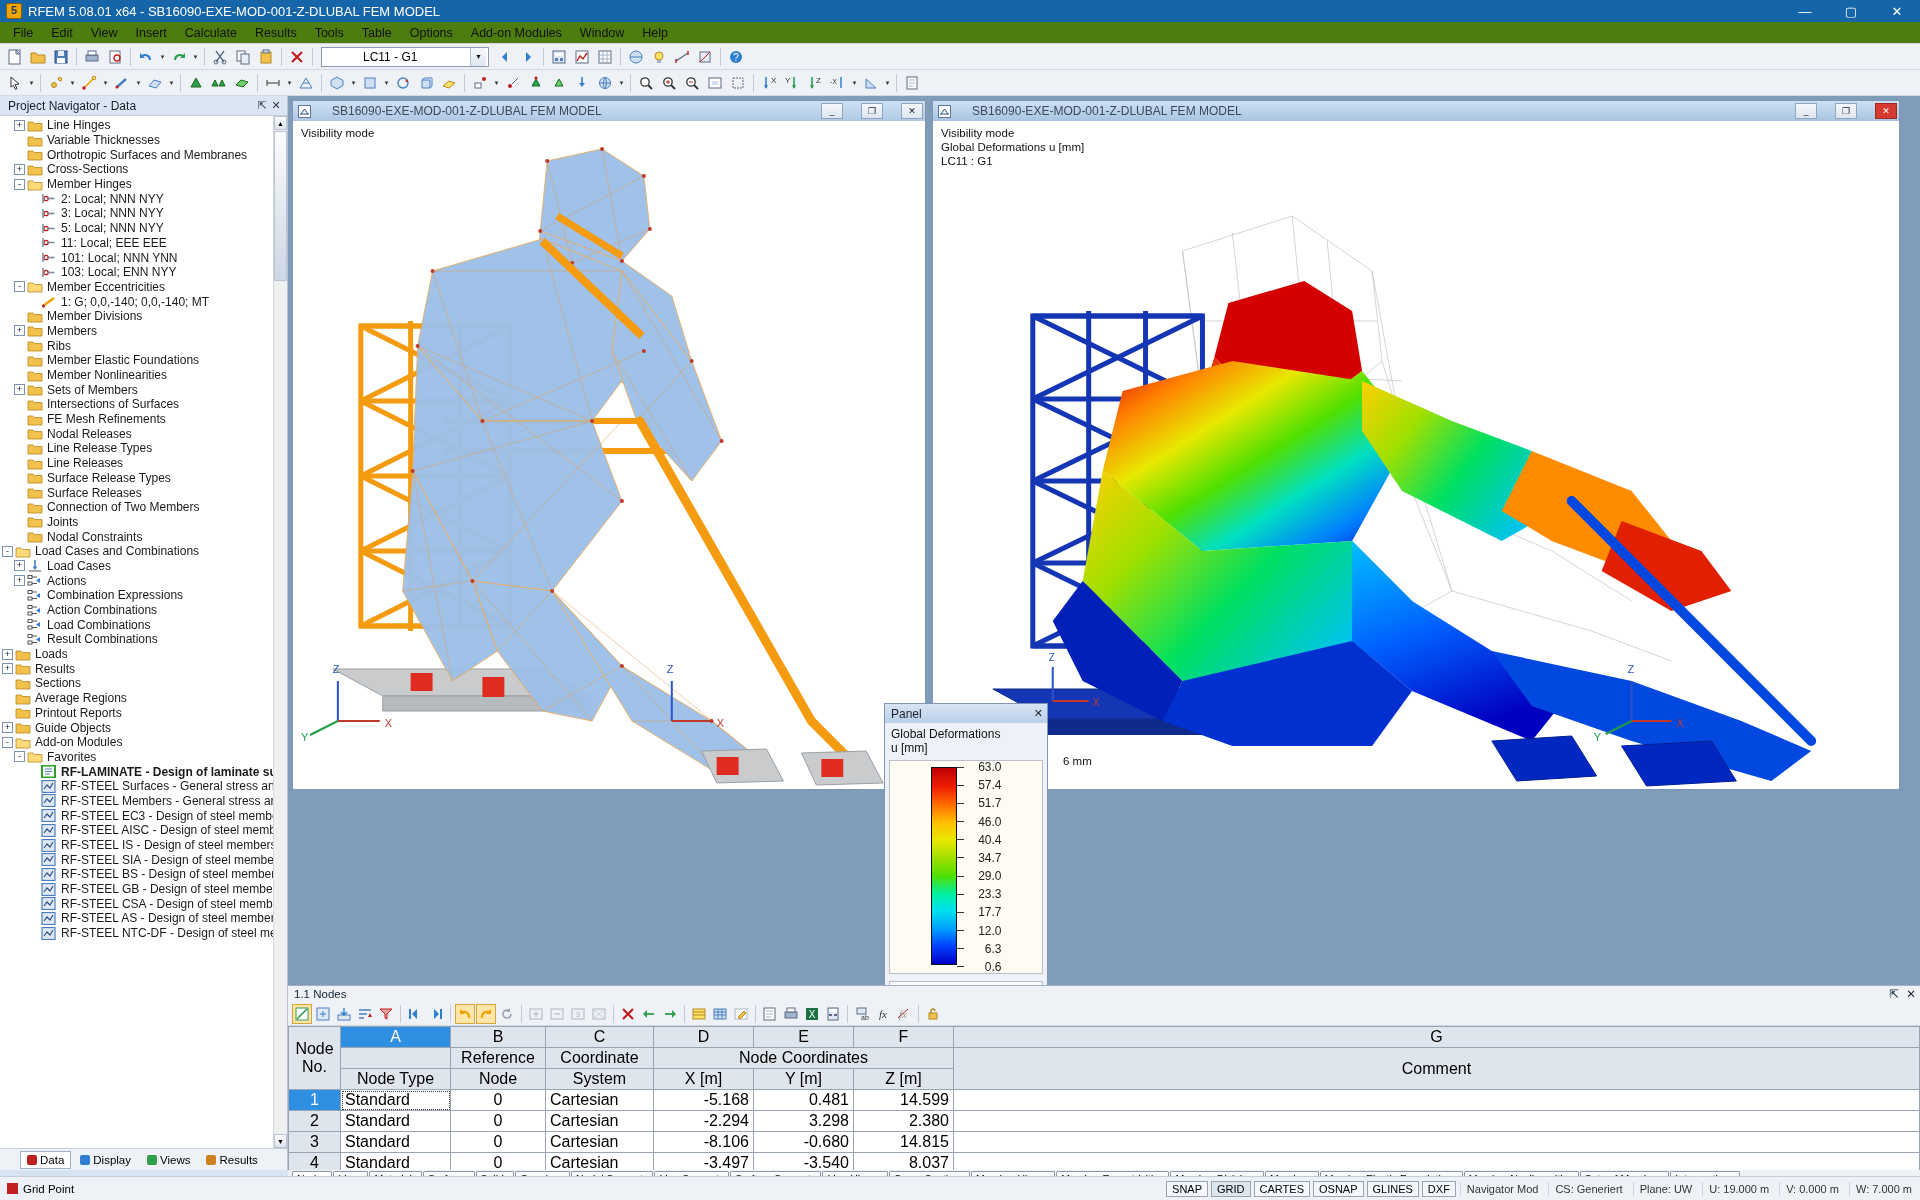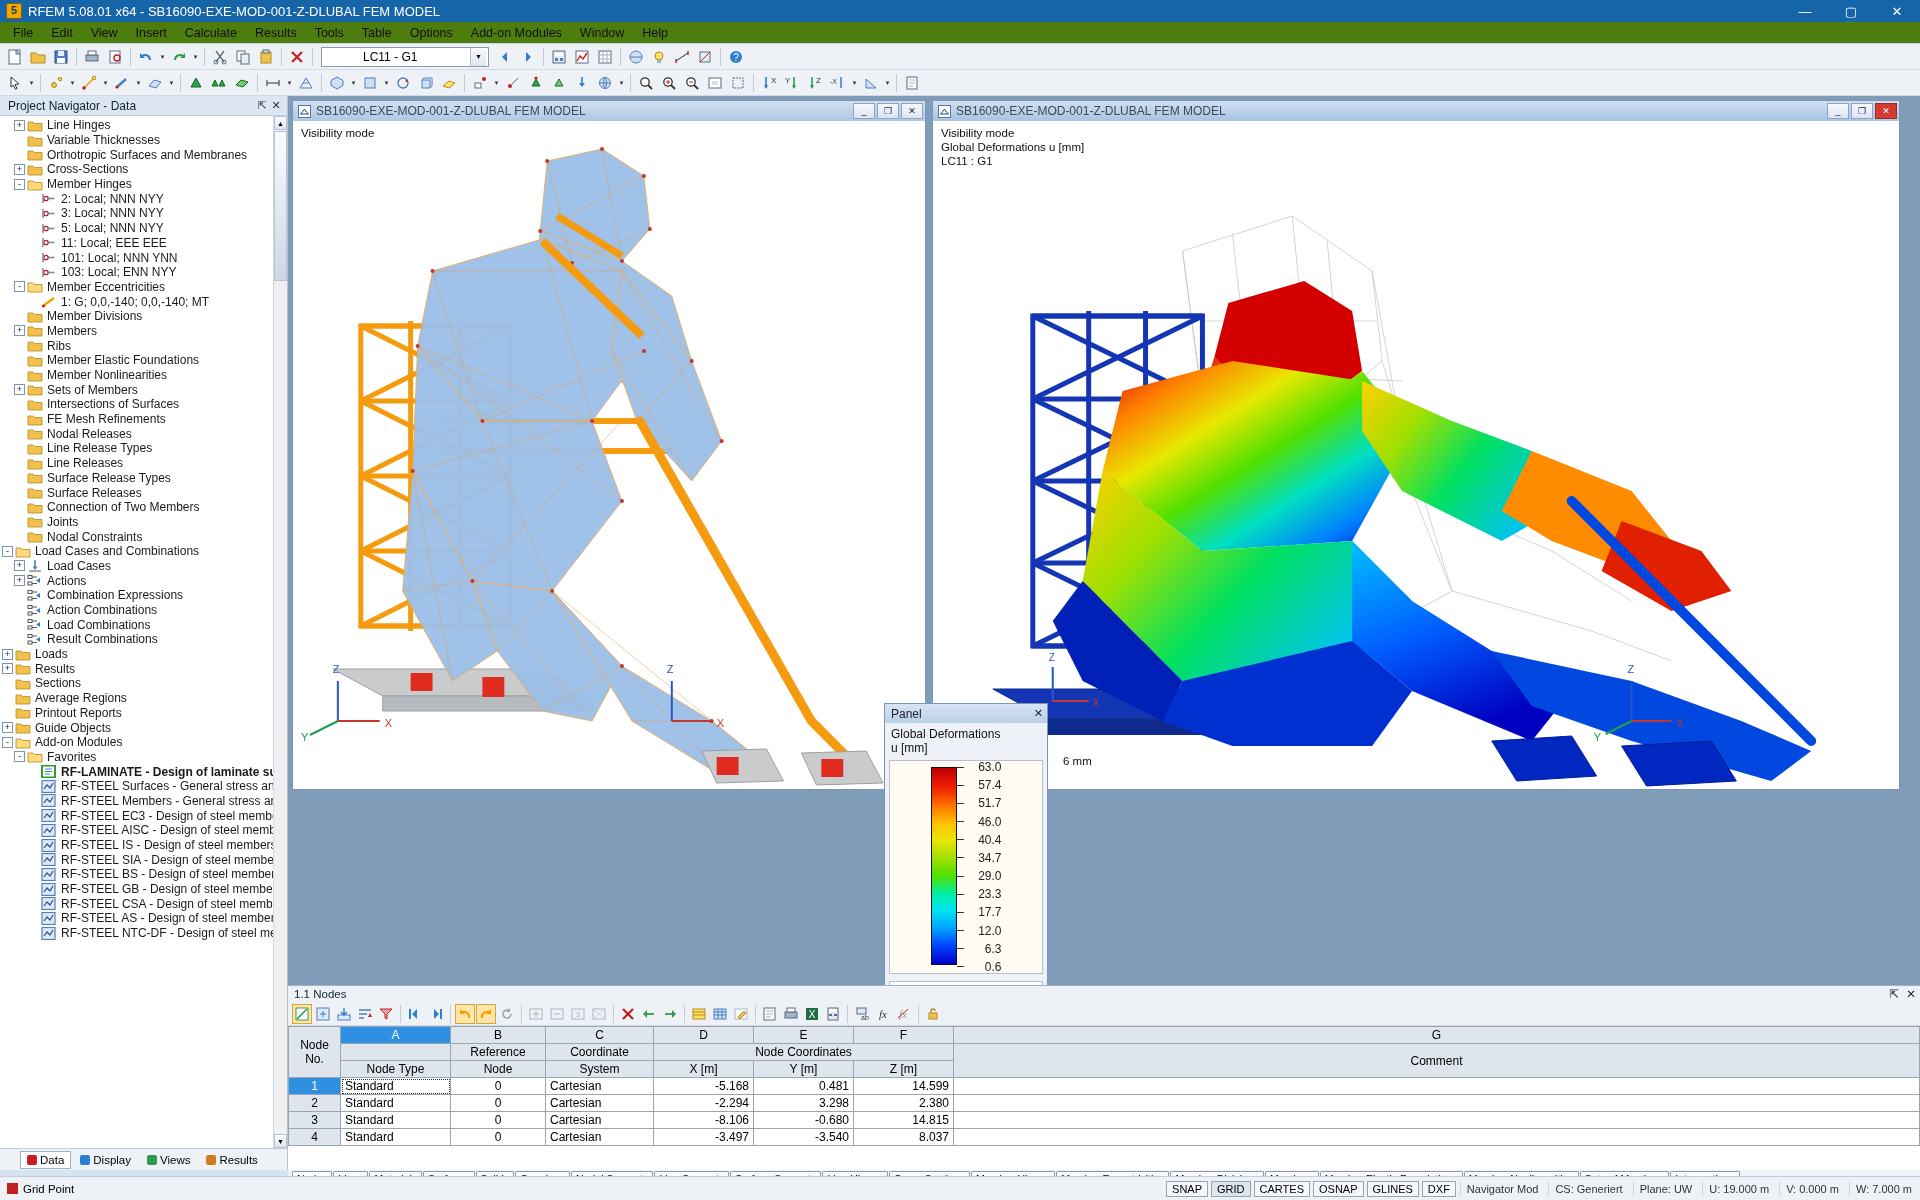--- a/index.html
+++ b/index.html
@@ -46,21 +46,21 @@
   #navscroll{width:14px;background:#f0f0f0;border-left:1px solid #cfd8e3;display:flex;flex-direction:column;}
   .sbtn{height:14px;background:linear-gradient(#fbfcfe,#dde4ee);border:1px solid #b9c3d1;font-size:7px;display:flex;align-items:center;justify-content:center;}
   .sthumb{background:linear-gradient(#fbfcfe,#cdd7e4);border:1px solid #b9c3d1;height:150px;margin:1px 0;}
   #navfoot{height:22px;background:#eef2f7;display:flex;align-items:center;border-top:1px solid #c3cedc;gap:2px;padding-left:20px;}
   .navtab{display:flex;align-items:center;gap:3px;padding:2px 6px;font-size:11.5px;border:1px solid transparent;}
   .navtab.sel{background:#fff;border-color:#9cb3cd;}
   .dot{width:10px;height:10px;border-radius:2px;}
   
   #ws { flex:1; background:#7f9db9; position:relative; }
   .mdi { position:absolute; background:#f3f6fa; border:1px solid #7e95b3; display:flex; flex-direction:column; }
-  .mdihdr { height:20px; background:linear-gradient(#cfe0f2,#aec8e4); display:flex; align-items:center; padding:0 2px 0 5px; font-size:12px; color:#3a4a5e; }
+  .mdihdr { height:20px; background:linear-gradient(#cfe0f2,#aec8e4); display:flex; align-items:center; padding:0 2px 0 5px; font-size:12px; color:#3a4a5e;gap:16px; }
   .mdihdr.act{background:linear-gradient(#cfe0f2,#a8c4e2);}
   .mdihdr .mi2{width:13px;height:13px;margin-right:5px;background:#fff;border:1px solid #5a74a0;position:relative;flex:none;}
   .mdihdr .mt{flex:1;white-space:nowrap;overflow:hidden;}
   .mdibtn{width:22px;height:16px;background:linear-gradient(#f6f9fc,#dbe5f0);border:1px solid #8fa4bf;margin-left:2px;font-size:9px;display:flex;align-items:center;justify-content:center;color:#223;}
   .mdibtn.red{background:#d43a2f;border-color:#9e2b22;color:#fff;}
   .mdibody{flex:1;background:#fff;position:relative;overflow:hidden;}
   .vtxt{position:absolute;left:8px;top:5px;font-size:11.5px;color:#111;line-height:14px;white-space:pre;}
   
   #panel{position:absolute;background:#eef2f8;border:1px solid #7e95b3;display:flex;flex-direction:column;}
   #panelhdr{height:19px;background:linear-gradient(#d6e4f4,#b9d0e8);display:flex;align-items:center;padding:0 4px 0 6px;font-size:12px;color:#223;}
@@ -81,21 +81,21 @@
   .pfoot{margin-top:auto;height:30px;display:flex;align-items:center;gap:6px;padding:0 8px;border-top:1px solid #ccd4df;}
   .pfbtn{width:18px;height:16px;border:1px solid #8fa4bf;background:#fff;}
   
   #tablepane{position:absolute;left:288px;right:0;bottom:30px;height:185px;background:#eef2f7;border-top:1px solid #9fb0c6;display:flex;flex-direction:column;}
   #tabhdr{height:16px;display:flex;align-items:center;font-size:11.5px;padding-left:6px;color:#123;background:#eef2f7;}
   #tabhdr .t{flex:1;}
   #tabtoolbar{height:24px;display:flex;align-items:center;gap:1px;padding-left:4px;background:#eef2f7;border-bottom:1px solid #cfd8e3;}
   .tb2{width:20px;height:20px;border:1px solid transparent;display:flex;align-items:center;justify-content:center;}
   .tb2.on{background:#ffe6a8;border-color:#d8a43c;}
   #grid{flex:1;overflow:hidden;background:#fff;}
-  table.g{border-collapse:collapse;width:100%;font-size:12px;table-layout:fixed;}
+  table.g{border-collapse:collapse;width:100%;font-size:16px;table-layout:fixed;}
   table.g th,table.g td{border:1px solid #9aa5b4;padding:1px 4px;height:16px;}
   table.g th{background:#dfe5ec;font-weight:normal;text-align:center;}
   table.g th.colsel{background:#2f8fe0;color:#fff;}
   td.num{text-align:right;}
   td.ctr{text-align:center;}
   td.rowhdr{background:#dfe5ec;text-align:center;}
   td.rowhdr.sel{background:#2f8fe0;color:#fff;}
   td.sel-cell{outline:1px dotted #333;outline-offset:-2px;}
   
   #btabs{position:absolute;left:288px;right:0;bottom:14px;height:16px;background:#eef2f7;display:flex;align-items:flex-end;gap:1px;padding-left:4px;}

